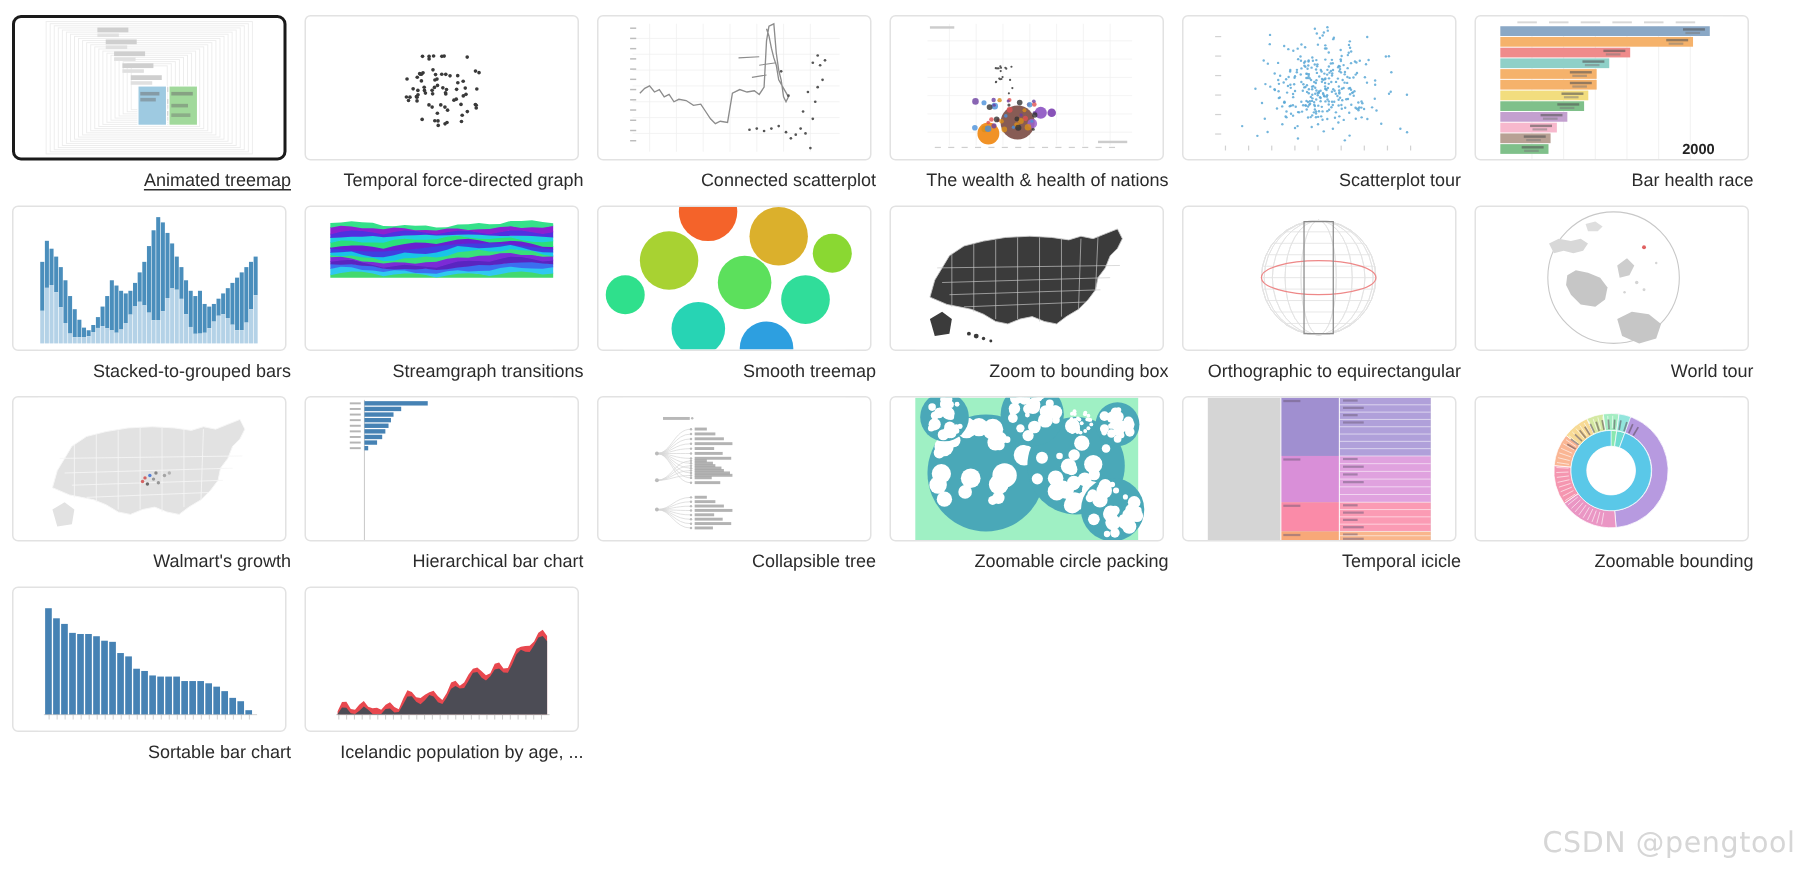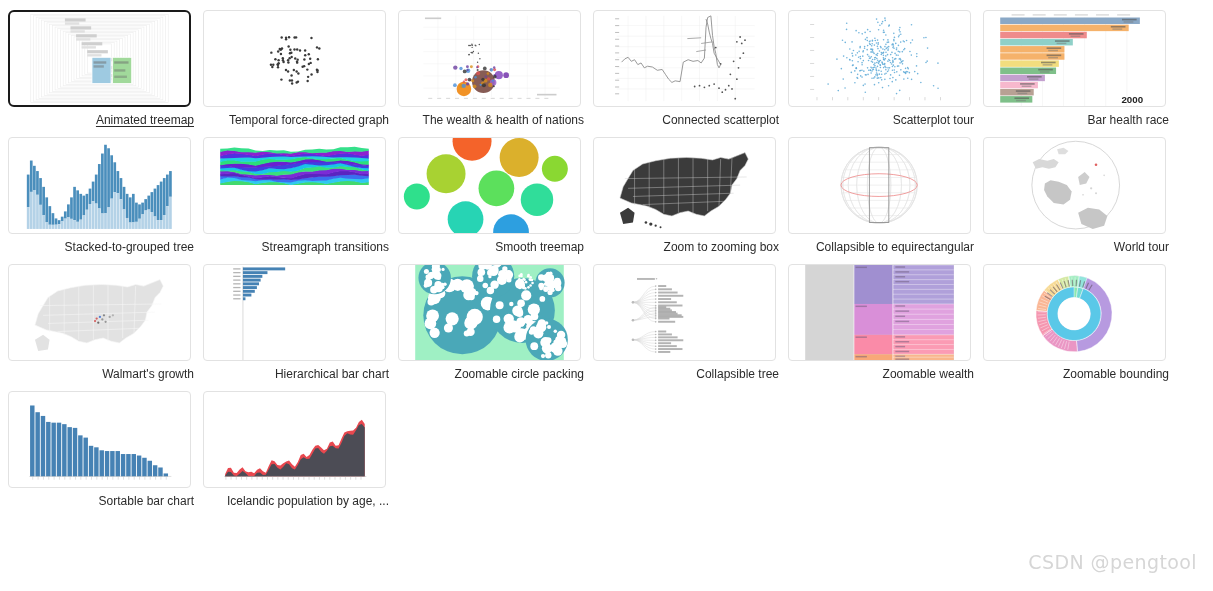--- a/index.html
+++ b/index.html
@@ -198,20 +198,80 @@
             <circle cx="92.4" cy="58.6" r="1.5" fill="#3a3a3a"></circle>
             <circle cx="85.9" cy="52.1" r="1.5" fill="#3a3a3a"></circle>
             <circle cx="84.0" cy="63.5" r="1.5" fill="#3a3a3a"></circle>
             <circle cx="71.9" cy="60.7" r="1.5" fill="#3a3a3a"></circle>
             <circle cx="120.3" cy="59.5" r="1.5" fill="#3a3a3a"></circle>
             <circle cx="65.4" cy="66.2" r="1.5" fill="#3a3a3a"></circle>
             <circle cx="75.4" cy="84.5" r="1.5" fill="#3a3a3a"></circle>
           </svg>
         </div>
         <div class="caption">Temporal force-directed graph</div>
+      </div>
+      <div class="card">
+        <div class="thumb">
+          <svg viewBox="0 0 183 117">
+            <g stroke="#eee" stroke-width="0.6">
+              <line x1="22" y1="6" x2="22" y2="111"></line>
+              <line x1="44" y1="6" x2="44" y2="111"></line>
+              <line x1="66" y1="6" x2="66" y2="111"></line>
+              <line x1="88" y1="6" x2="88" y2="111"></line>
+              <line x1="110" y1="6" x2="110" y2="111"></line>
+              <line x1="132" y1="6" x2="132" y2="111"></line>
+              <line x1="154" y1="6" x2="154" y2="111"></line>
+              <line x1="8" y1="18" x2="178" y2="18"></line>
+              <line x1="8" y1="31" x2="178" y2="31"></line>
+              <line x1="8" y1="44" x2="178" y2="44"></line>
+              <line x1="8" y1="57" x2="178" y2="57"></line>
+              <line x1="8" y1="70" x2="178" y2="70"></line>
+              <line x1="8" y1="83" x2="178" y2="83"></line>
+              <line x1="8" y1="96" x2="178" y2="96"></line>
+            </g>
+            <rect x="6" y="9" width="5" height="1.2" fill="#bdbdbd"></rect>
+            <rect x="6" y="17.4" width="5" height="1.2" fill="#bdbdbd"></rect>
+            <rect x="6" y="25.8" width="5" height="1.2" fill="#bdbdbd"></rect>
+            <rect x="6" y="34.2" width="5" height="1.2" fill="#bdbdbd"></rect>
+            <rect x="6" y="42.6" width="5" height="1.2" fill="#bdbdbd"></rect>
+            <rect x="6" y="51" width="5" height="1.2" fill="#bdbdbd"></rect>
+            <rect x="6" y="59.400000000000006" width="5" height="1.2" fill="#bdbdbd"></rect>
+            <rect x="6" y="67.80000000000001" width="5" height="1.2" fill="#bdbdbd"></rect>
+            <rect x="6" y="76.2" width="5" height="1.2" fill="#bdbdbd"></rect>
+            <rect x="6" y="84.60000000000001" width="5" height="1.2" fill="#bdbdbd"></rect>
+            <rect x="6" y="93" width="5" height="1.2" fill="#bdbdbd"></rect>
+            <rect x="6" y="101.4" width="5" height="1.2" fill="#bdbdbd"></rect>
+            <path d="M14,63 L18,59 L22,57 L26,62 L30,60 L34,66 L38,64 L42,70 L46,68 L52,69 L58,73 L64,72 L68,78 L72,84 L76,88 L80,86 L86,87 L90,63 L96,60 L102,62 L108,61 L112,64 L116,58 L118,20 L120,8 L124,6 L126,30 L128,44 L130,52 L132,66 L134,70 L136,66 L128,52 L126,40 L124,34 L122,26 L120,16 L118,10" fill="none" stroke="#8c8c8c" stroke-width="1.1"></path>
+            <path d="M112,40 L126,38 M106,50 L118,48 M95,34 L112,33" stroke="#8c8c8c" stroke-width="0.9" fill="none"></path>
+            <circle cx="104" cy="93" r="1.1" fill="#555"></circle>
+            <circle cx="110" cy="92" r="1.1" fill="#555"></circle>
+            <circle cx="116" cy="94" r="1.1" fill="#555"></circle>
+            <circle cx="122" cy="92" r="1.1" fill="#555"></circle>
+            <circle cx="128" cy="90" r="1.1" fill="#555"></circle>
+            <circle cx="134" cy="95" r="1.1" fill="#555"></circle>
+            <circle cx="138" cy="100" r="1.1" fill="#555"></circle>
+            <circle cx="142" cy="97" r="1.1" fill="#555"></circle>
+            <circle cx="146" cy="92" r="1.1" fill="#555"></circle>
+            <circle cx="150" cy="96" r="1.1" fill="#555"></circle>
+            <circle cx="156" cy="84" r="1.1" fill="#555"></circle>
+            <circle cx="158" cy="70" r="1.1" fill="#555"></circle>
+            <circle cx="160" cy="58" r="1.1" fill="#555"></circle>
+            <circle cx="162" cy="40" r="1.1" fill="#555"></circle>
+            <circle cx="160" cy="32" r="1.1" fill="#555"></circle>
+            <circle cx="156" cy="38" r="1.1" fill="#555"></circle>
+            <circle cx="152" cy="62" r="1.1" fill="#555"></circle>
+            <circle cx="148" cy="78" r="1.1" fill="#555"></circle>
+            <circle cx="154" cy="108" r="1.1" fill="#555"></circle>
+            <circle cx="166" cy="36" r="1.1" fill="#555"></circle>
+            <circle cx="164" cy="52" r="1.1" fill="#555"></circle>
+            <circle cx="136" cy="65" r="1.1" fill="#555"></circle>
+            <circle cx="130" cy="45" r="1.1" fill="#555"></circle>
+          </svg>
+        </div>
+        <div class="caption">Connected scatterplot</div>
       </div>
       <div class="card">
         <div class="thumb">
           <svg viewBox="0 0 183 117">
             <g stroke="#f0f0f0" stroke-width="0.6">
               <line x1="28" y1="6" x2="28" y2="106"></line>
               <line x1="50" y1="6" x2="50" y2="106"></line>
               <line x1="72" y1="6" x2="72" y2="106"></line>
               <line x1="94" y1="6" x2="94" y2="106"></line>
               <line x1="116" y1="6" x2="116" y2="106"></line>
@@ -299,80 +359,20 @@
             <circle cx="66.39332990397806" cy="53.59416152263375" r="0.9" fill="#555"></circle>
             <circle cx="69.6565157750343" cy="51.53605109739369" r="0.9" fill="#555"></circle>
             <circle cx="66.16455761316872" cy="53.945018861454045" r="0.9" fill="#555"></circle>
             <circle cx="76.83103566529492" cy="63.06797839506173" r="0.9" fill="#555"></circle>
             <circle cx="70.71767832647463" cy="51.2999914266118" r="0.9" fill="#555"></circle>
             <circle cx="73.92325102880659" cy="42.07315672153635" r="0.9" fill="#555"></circle>
             <circle cx="77.80577846364883" cy="52.07883230452675" r="0.9" fill="#555"></circle>
           </svg>
         </div>
         <div class="caption">The wealth &amp; health of nations</div>
-      </div>
-      <div class="card">
-        <div class="thumb">
-          <svg viewBox="0 0 183 117">
-            <g stroke="#eee" stroke-width="0.6">
-              <line x1="22" y1="6" x2="22" y2="111"></line>
-              <line x1="44" y1="6" x2="44" y2="111"></line>
-              <line x1="66" y1="6" x2="66" y2="111"></line>
-              <line x1="88" y1="6" x2="88" y2="111"></line>
-              <line x1="110" y1="6" x2="110" y2="111"></line>
-              <line x1="132" y1="6" x2="132" y2="111"></line>
-              <line x1="154" y1="6" x2="154" y2="111"></line>
-              <line x1="8" y1="18" x2="178" y2="18"></line>
-              <line x1="8" y1="31" x2="178" y2="31"></line>
-              <line x1="8" y1="44" x2="178" y2="44"></line>
-              <line x1="8" y1="57" x2="178" y2="57"></line>
-              <line x1="8" y1="70" x2="178" y2="70"></line>
-              <line x1="8" y1="83" x2="178" y2="83"></line>
-              <line x1="8" y1="96" x2="178" y2="96"></line>
-            </g>
-            <rect x="6" y="9" width="5" height="1.2" fill="#bdbdbd"></rect>
-            <rect x="6" y="17.4" width="5" height="1.2" fill="#bdbdbd"></rect>
-            <rect x="6" y="25.8" width="5" height="1.2" fill="#bdbdbd"></rect>
-            <rect x="6" y="34.2" width="5" height="1.2" fill="#bdbdbd"></rect>
-            <rect x="6" y="42.6" width="5" height="1.2" fill="#bdbdbd"></rect>
-            <rect x="6" y="51" width="5" height="1.2" fill="#bdbdbd"></rect>
-            <rect x="6" y="59.400000000000006" width="5" height="1.2" fill="#bdbdbd"></rect>
-            <rect x="6" y="67.80000000000001" width="5" height="1.2" fill="#bdbdbd"></rect>
-            <rect x="6" y="76.2" width="5" height="1.2" fill="#bdbdbd"></rect>
-            <rect x="6" y="84.60000000000001" width="5" height="1.2" fill="#bdbdbd"></rect>
-            <rect x="6" y="93" width="5" height="1.2" fill="#bdbdbd"></rect>
-            <rect x="6" y="101.4" width="5" height="1.2" fill="#bdbdbd"></rect>
-            <path d="M14,63 L18,59 L22,57 L26,62 L30,60 L34,66 L38,64 L42,70 L46,68 L52,69 L58,73 L64,72 L68,78 L72,84 L76,88 L80,86 L86,87 L90,63 L96,60 L102,62 L108,61 L112,64 L116,58 L118,20 L120,8 L124,6 L126,30 L128,44 L130,52 L132,66 L134,70 L136,66 L128,52 L126,40 L124,34 L122,26 L120,16 L118,10" fill="none" stroke="#8c8c8c" stroke-width="1.1"></path>
-            <path d="M112,40 L126,38 M106,50 L118,48 M95,34 L112,33" stroke="#8c8c8c" stroke-width="0.9" fill="none"></path>
-            <circle cx="104" cy="93" r="1.1" fill="#555"></circle>
-            <circle cx="110" cy="92" r="1.1" fill="#555"></circle>
-            <circle cx="116" cy="94" r="1.1" fill="#555"></circle>
-            <circle cx="122" cy="92" r="1.1" fill="#555"></circle>
-            <circle cx="128" cy="90" r="1.1" fill="#555"></circle>
-            <circle cx="134" cy="95" r="1.1" fill="#555"></circle>
-            <circle cx="138" cy="100" r="1.1" fill="#555"></circle>
-            <circle cx="142" cy="97" r="1.1" fill="#555"></circle>
-            <circle cx="146" cy="92" r="1.1" fill="#555"></circle>
-            <circle cx="150" cy="96" r="1.1" fill="#555"></circle>
-            <circle cx="156" cy="84" r="1.1" fill="#555"></circle>
-            <circle cx="158" cy="70" r="1.1" fill="#555"></circle>
-            <circle cx="160" cy="58" r="1.1" fill="#555"></circle>
-            <circle cx="162" cy="40" r="1.1" fill="#555"></circle>
-            <circle cx="160" cy="32" r="1.1" fill="#555"></circle>
-            <circle cx="156" cy="38" r="1.1" fill="#555"></circle>
-            <circle cx="152" cy="62" r="1.1" fill="#555"></circle>
-            <circle cx="148" cy="78" r="1.1" fill="#555"></circle>
-            <circle cx="154" cy="108" r="1.1" fill="#555"></circle>
-            <circle cx="166" cy="36" r="1.1" fill="#555"></circle>
-            <circle cx="164" cy="52" r="1.1" fill="#555"></circle>
-            <circle cx="136" cy="65" r="1.1" fill="#555"></circle>
-            <circle cx="130" cy="45" r="1.1" fill="#555"></circle>
-          </svg>
-        </div>
-        <div class="caption">Connected scatterplot</div>
       </div>
       <div class="card">
         <div class="thumb">
           <svg viewBox="0 0 183 117">
             <rect x="6" y="16" width="5" height="1" fill="#d2d2d2"></rect>
             <rect x="6" y="32" width="5" height="1" fill="#d2d2d2"></rect>
             <rect x="6" y="48" width="5" height="1" fill="#d2d2d2"></rect>
             <rect x="6" y="64" width="5" height="1" fill="#d2d2d2"></rect>
             <rect x="6" y="80" width="5" height="1" fill="#d2d2d2"></rect>
             <rect x="6" y="96" width="5" height="1" fill="#d2d2d2"></rect>
@@ -865,21 +865,21 @@
             <rect x="165.77" y="53.68" width="3.31" height="47.41" fill="#4a8ebc"></rect>
             <rect x="165.77" y="101.09" width="3.31" height="10.91" fill="#b4d2e7"></rect>
             <rect x="169.57" y="49.36" width="3.31" height="45.55" fill="#4a8ebc"></rect>
             <rect x="169.57" y="94.91" width="3.31" height="17.09" fill="#b4d2e7"></rect>
             <rect x="173.38" y="45.04" width="3.31" height="38.94" fill="#4a8ebc"></rect>
             <rect x="173.38" y="83.98" width="3.31" height="28.02" fill="#b4d2e7"></rect>
             <rect x="177.19" y="40.72" width="3.31" height="31.69" fill="#4a8ebc"></rect>
             <rect x="177.19" y="72.41" width="3.31" height="39.59" fill="#b4d2e7"></rect>
           </svg>
         </div>
-        <div class="caption">Stacked-to-grouped tree</div>
+        <div class="caption">Stacked-to-grouped bars</div>
       </div>
       <div class="card">
         <div class="thumb">
           <svg viewBox="0 0 183 117">
             <rect width="183" height="117" fill="#fff"></rect>
             <path d="M0.0,55.4L8.7,53.5L17.4,52.4L26.1,52.6L34.9,54.0L43.6,56.3L52.3,54.9L61.0,53.9L69.7,54.0L78.4,55.2L87.1,57.2L95.9,55.7L104.6,54.2L113.3,53.8L122.0,54.5L130.7,56.1L139.4,54.6L148.1,52.9L156.9,52.3L165.6,53.1L174.3,54.8L183.0,53.9L183.0,58.0L174.3,58.0L165.6,58.0L156.9,58.0L148.1,58.0L139.4,58.0L130.7,58.0L122.0,58.0L113.3,58.0L104.6,58.0L95.9,58.0L87.1,58.0L78.4,58.0L69.7,58.0L61.0,58.0L52.3,58.0L43.6,58.0L34.9,58.0L26.1,58.0L17.4,58.0L8.7,58.0L0.0,58.0Z" fill="#42d96e"></path>
             <path d="M0.0,50.4L8.7,48.5L17.4,48.8L26.1,51.1L34.9,51.6L43.6,52.8L52.3,51.4L61.0,51.5L69.7,53.5L78.4,53.8L87.1,54.2L95.9,52.1L104.6,51.3L113.3,52.3L122.0,52.0L130.7,51.7L139.4,49.5L148.1,48.4L156.9,49.5L165.6,49.8L174.3,50.1L183.0,48.9L183.0,54.5L174.3,55.4L165.6,53.7L156.9,52.9L148.1,53.5L139.4,55.2L130.7,56.7L122.0,55.1L113.3,54.4L104.6,54.8L95.9,56.3L87.1,57.8L78.4,55.8L69.7,54.6L61.0,54.5L52.3,55.5L43.6,56.9L34.9,54.6L26.1,53.2L17.4,53.0L8.7,54.1L0.0,56.0Z" fill="#2fc8f0"></path>
             <path d="M0.0,46.5L8.7,46.8L17.4,46.5L26.1,47.6L34.9,48.0L43.6,50.2L52.3,50.7L61.0,50.3L69.7,50.7L78.4,50.2L87.1,51.1L95.9,50.5L104.6,49.1L113.3,48.2L122.0,47.0L130.7,47.2L139.4,46.5L148.1,45.4L156.9,44.9L165.6,44.7L174.3,45.8L183.0,46.5L183.0,49.5L174.3,50.7L165.6,50.4L156.9,50.1L148.1,49.0L139.4,50.1L130.7,52.3L122.0,52.6L113.3,52.9L104.6,51.9L95.9,52.7L87.1,54.8L78.4,54.4L69.7,54.1L61.0,52.1L52.3,52.0L43.6,53.4L34.9,52.2L26.1,51.7L17.4,49.4L8.7,49.1L0.0,51.0Z" fill="#3b6ef0"></path>
             <path d="M0.0,44.4L8.7,43.3L17.4,42.8L26.1,44.9L34.9,47.1L43.6,49.2L52.3,48.0L61.0,46.8L69.7,47.6L78.4,48.5L87.1,49.2L95.9,46.6L104.6,44.1L113.3,43.6L122.0,43.8L130.7,44.4L139.4,42.0L148.1,40.2L156.9,40.4L165.6,42.0L174.3,44.1L183.0,43.3L183.0,47.1L174.3,46.4L165.6,45.3L156.9,45.5L148.1,46.0L139.4,47.1L130.7,47.8L122.0,47.6L113.3,48.8L104.6,49.7L95.9,51.1L87.1,51.7L78.4,50.8L69.7,51.3L61.0,50.9L52.3,51.3L43.6,50.8L34.9,48.6L26.1,48.2L17.4,47.1L8.7,47.4L0.0,47.1Z" fill="#5a24c0"></path>
             <path d="M0.0,40.6L8.7,40.3L17.4,41.6L26.1,44.1L34.9,44.5L43.6,45.7L52.3,44.8L61.0,44.9L69.7,46.0L78.4,44.8L87.1,44.4L95.9,41.9L104.6,40.8L113.3,41.0L122.0,39.4L130.7,39.2L139.4,37.3L148.1,37.2L156.9,38.8L165.6,38.9L174.3,40.3L183.0,40.0L183.0,43.9L174.3,44.7L165.6,42.6L156.9,41.0L148.1,40.8L139.4,42.6L130.7,45.0L122.0,44.4L113.3,44.2L104.6,44.7L95.9,47.2L87.1,49.8L78.4,49.1L69.7,48.2L61.0,47.4L52.3,48.6L43.6,49.8L34.9,47.7L26.1,45.5L17.4,43.4L8.7,43.9L0.0,45.0Z" fill="#7b2bd6"></path>
@@ -934,21 +934,21 @@
             </g>
             <path d="M12,92 L22,86 L30,92 L28,104 L16,106 Z" fill="#3b3b3b"></path>
             <g fill="#3b3b3b">
               <circle cx="44" cy="104" r="1.6"></circle>
               <circle cx="50" cy="106" r="2"></circle>
               <circle cx="56" cy="108" r="1.4"></circle>
               <circle cx="62" cy="110" r="1.2"></circle>
             </g>
           </svg>
         </div>
-        <div class="caption">Zoom to zooming box</div>
+        <div class="caption">Zoom to bounding box</div>
       </div>
       <div class="card">
         <div class="thumb">
           <svg viewBox="0 0 183 117">
             <rect width="183" height="117" fill="#fff"></rect>
             <circle cx="91" cy="58" r="47" fill="none" stroke="#dedede" stroke-width="0.8"></circle>
             <line x1="62.800000000000004" y1="20.4" x2="119.19999999999999" y2="20.4" stroke="#e3e3e3" stroke-width="0.7"></line>
             <line x1="53.4" y1="29.8" x2="128.6" y2="29.8" stroke="#e3e3e3" stroke-width="0.7"></line>
             <line x1="47.9237884674151" y1="39.2" x2="134.0762115325849" y2="39.2" stroke="#e3e3e3" stroke-width="0.7"></line>
             <line x1="44.949592835676256" y1="48.6" x2="137.05040716432376" y2="48.6" stroke="#e3e3e3" stroke-width="0.7"></line>
@@ -965,21 +965,21 @@
             <ellipse cx="91" cy="58" rx="0.0" ry="47" fill="none" stroke="#e3e3e3" stroke-width="0.7"></ellipse>
             <ellipse cx="91" cy="58" rx="14.5" ry="47" fill="none" stroke="#e3e3e3" stroke-width="0.7"></ellipse>
             <ellipse cx="91" cy="58" rx="27.6" ry="47" fill="none" stroke="#e3e3e3" stroke-width="0.7"></ellipse>
             <ellipse cx="91" cy="58" rx="38.0" ry="47" fill="none" stroke="#e3e3e3" stroke-width="0.7"></ellipse>
             <ellipse cx="91" cy="58" rx="44.7" ry="47" fill="none" stroke="#e3e3e3" stroke-width="0.7"></ellipse>
             <ellipse cx="91" cy="58" rx="47.0" ry="47" fill="none" stroke="#e3e3e3" stroke-width="0.7"></ellipse>
             <ellipse cx="91" cy="58" rx="47" ry="14" fill="none" stroke="#e88" stroke-width="1"></ellipse>
             <rect x="79" y="12" width="24" height="92" fill="none" stroke="#888" stroke-width="1"></rect>
           </svg>
         </div>
-        <div class="caption">Collapsible to equirectangular</div>
+        <div class="caption">Orthographic to equirectangular</div>
       </div>
       <div class="card">
         <div class="thumb">
           <svg viewBox="0 0 183 117">
             <rect width="183" height="117" fill="#fff"></rect>
             <circle cx="93" cy="58" r="54" fill="#fff" stroke="#c8c8c8" stroke-width="0.9"></circle>
             <path d="M55,56 L62,52 L72,54 L82,58 L88,66 L86,76 L78,82 L66,80 L58,72 L54,64 Z" fill="#c6c6c6"></path>
             <path d="M40,30 L48,26 L58,28 L66,26 L72,30 L68,36 L60,38 L52,36 L44,38 Z" fill="#d8d8d8"></path>
             <path d="M96,48 L104,42 L110,48 L106,56 L98,58 Z" fill="#cdcdcd"></path>
             <path d="M96,92 L108,86 L122,88 L132,96 L128,108 L114,112 L100,106 Z" fill="#c6c6c6"></path>
@@ -1046,20 +1046,105 @@
             <rect x="16" y="27" width="9" height="1.6" fill="#b5b5b5"></rect>
             <rect x="28" y="30.599999999999998" width="14.6" height="3.6" fill="#4682b4"></rect>
             <rect x="16" y="31.599999999999998" width="9" height="1.6" fill="#b5b5b5"></rect>
             <rect x="28" y="35.199999999999996" width="10.4" height="3.6" fill="#4682b4"></rect>
             <rect x="16" y="36.199999999999996" width="9" height="1.6" fill="#b5b5b5"></rect>
             <rect x="28" y="39.8" width="3.1" height="3.6" fill="#4682b4"></rect>
             <rect x="16" y="40.8" width="9" height="1.6" fill="#b5b5b5"></rect>
           </svg>
         </div>
         <div class="caption">Hierarchical bar chart</div>
+      </div>
+      <div class="card">
+        <div class="thumb">
+          <svg viewBox="0 0 183 117">
+            <rect width="183" height="117" fill="#fff"></rect>
+            <path d="M28,46 C40,46 42,26 56,26" fill="none" stroke="#d6d6d6" stroke-width="0.6"></path>
+            <circle cx="56" cy="26" r="1" fill="#bbb"></circle>
+            <rect x="59" y="24.7" width="10" height="2.4" fill="#9a9a9a" opacity="0.75"></rect>
+            <path d="M28,46 C40,46 42,30 56,30" fill="none" stroke="#d6d6d6" stroke-width="0.6"></path>
+            <circle cx="56" cy="30" r="1" fill="#bbb"></circle>
+            <rect x="59" y="28.7" width="17" height="2.4" fill="#9a9a9a" opacity="0.75"></rect>
+            <path d="M28,46 C40,46 42,34 56,34" fill="none" stroke="#d6d6d6" stroke-width="0.6"></path>
+            <circle cx="56" cy="34" r="1" fill="#bbb"></circle>
+            <rect x="59" y="32.7" width="24" height="2.4" fill="#9a9a9a" opacity="0.75"></rect>
+            <path d="M28,46 C40,46 42,38 56,38" fill="none" stroke="#d6d6d6" stroke-width="0.6"></path>
+            <circle cx="56" cy="38" r="1" fill="#bbb"></circle>
+            <rect x="59" y="36.7" width="31" height="2.4" fill="#9a9a9a" opacity="0.75"></rect>
+            <path d="M28,46 C40,46 42,42 56,42" fill="none" stroke="#d6d6d6" stroke-width="0.6"></path>
+            <circle cx="56" cy="42" r="1" fill="#bbb"></circle>
+            <rect x="59" y="40.7" width="16" height="2.4" fill="#9a9a9a" opacity="0.75"></rect>
+            <path d="M28,46 C40,46 42,46 56,46" fill="none" stroke="#d6d6d6" stroke-width="0.6"></path>
+            <circle cx="56" cy="46" r="1" fill="#bbb"></circle>
+            <rect x="59" y="44.7" width="23" height="2.4" fill="#9a9a9a" opacity="0.75"></rect>
+            <path d="M28,46 C40,46 42,50 56,50" fill="none" stroke="#d6d6d6" stroke-width="0.6"></path>
+            <circle cx="56" cy="50" r="1" fill="#bbb"></circle>
+            <rect x="59" y="48.7" width="30" height="2.4" fill="#9a9a9a" opacity="0.75"></rect>
+            <path d="M28,46 C40,46 42,54 56,54" fill="none" stroke="#d6d6d6" stroke-width="0.6"></path>
+            <circle cx="56" cy="54" r="1" fill="#bbb"></circle>
+            <rect x="59" y="52.7" width="15" height="2.4" fill="#9a9a9a" opacity="0.75"></rect>
+            <path d="M28,46 C40,46 42,58 56,58" fill="none" stroke="#d6d6d6" stroke-width="0.6"></path>
+            <circle cx="56" cy="58" r="1" fill="#bbb"></circle>
+            <rect x="59" y="56.7" width="22" height="2.4" fill="#9a9a9a" opacity="0.75"></rect>
+            <path d="M28,46 C40,46 42,62 56,62" fill="none" stroke="#d6d6d6" stroke-width="0.6"></path>
+            <circle cx="56" cy="62" r="1" fill="#bbb"></circle>
+            <rect x="59" y="60.7" width="29" height="2.4" fill="#9a9a9a" opacity="0.75"></rect>
+            <path d="M28,46 C40,46 42,66 56,66" fill="none" stroke="#d6d6d6" stroke-width="0.6"></path>
+            <circle cx="56" cy="66" r="1" fill="#bbb"></circle>
+            <rect x="59" y="64.7" width="14" height="2.4" fill="#9a9a9a" opacity="0.75"></rect>
+            <path d="M28,46 C40,46 42,70 56,70" fill="none" stroke="#d6d6d6" stroke-width="0.6"></path>
+            <circle cx="56" cy="70" r="1" fill="#bbb"></circle>
+            <rect x="59" y="68.7" width="21" height="2.4" fill="#9a9a9a" opacity="0.75"></rect>
+            <circle cx="28" cy="46" r="1.6" fill="#bbb"></circle>
+            <path d="M28,68 C40,68 42,52 56,52" fill="none" stroke="#d6d6d6" stroke-width="0.6"></path>
+            <circle cx="56" cy="52" r="1" fill="#bbb"></circle>
+            <rect x="59" y="50.7" width="10" height="2.4" fill="#9a9a9a" opacity="0.75"></rect>
+            <path d="M28,68 C40,68 42,56 56,56" fill="none" stroke="#d6d6d6" stroke-width="0.6"></path>
+            <circle cx="56" cy="56" r="1" fill="#bbb"></circle>
+            <rect x="59" y="54.7" width="17" height="2.4" fill="#9a9a9a" opacity="0.75"></rect>
+            <path d="M28,68 C40,68 42,60 56,60" fill="none" stroke="#d6d6d6" stroke-width="0.6"></path>
+            <circle cx="56" cy="60" r="1" fill="#bbb"></circle>
+            <rect x="59" y="58.7" width="24" height="2.4" fill="#9a9a9a" opacity="0.75"></rect>
+            <path d="M28,68 C40,68 42,64 56,64" fill="none" stroke="#d6d6d6" stroke-width="0.6"></path>
+            <circle cx="56" cy="64" r="1" fill="#bbb"></circle>
+            <rect x="59" y="62.7" width="31" height="2.4" fill="#9a9a9a" opacity="0.75"></rect>
+            <circle cx="28" cy="68" r="1.6" fill="#bbb"></circle>
+            <path d="M28,92 C40,92 42,82 56,82" fill="none" stroke="#d6d6d6" stroke-width="0.6"></path>
+            <circle cx="56" cy="82" r="1" fill="#bbb"></circle>
+            <rect x="59" y="80.7" width="10" height="2.4" fill="#9a9a9a" opacity="0.75"></rect>
+            <path d="M28,92 C40,92 42,85.6 56,85.6" fill="none" stroke="#d6d6d6" stroke-width="0.6"></path>
+            <circle cx="56" cy="85.6" r="1" fill="#bbb"></circle>
+            <rect x="59" y="84.3" width="17" height="2.4" fill="#9a9a9a" opacity="0.75"></rect>
+            <path d="M28,92 C40,92 42,89.2 56,89.2" fill="none" stroke="#d6d6d6" stroke-width="0.6"></path>
+            <circle cx="56" cy="89.2" r="1" fill="#bbb"></circle>
+            <rect x="59" y="87.9" width="24" height="2.4" fill="#9a9a9a" opacity="0.75"></rect>
+            <path d="M28,92 C40,92 42,92.8 56,92.8" fill="none" stroke="#d6d6d6" stroke-width="0.6"></path>
+            <circle cx="56" cy="92.8" r="1" fill="#bbb"></circle>
+            <rect x="59" y="91.5" width="31" height="2.4" fill="#9a9a9a" opacity="0.75"></rect>
+            <path d="M28,92 C40,92 42,96.4 56,96.4" fill="none" stroke="#d6d6d6" stroke-width="0.6"></path>
+            <circle cx="56" cy="96.4" r="1" fill="#bbb"></circle>
+            <rect x="59" y="95.10000000000001" width="16" height="2.4" fill="#9a9a9a" opacity="0.75"></rect>
+            <path d="M28,92 C40,92 42,100 56,100" fill="none" stroke="#d6d6d6" stroke-width="0.6"></path>
+            <circle cx="56" cy="100" r="1" fill="#bbb"></circle>
+            <rect x="59" y="98.7" width="23" height="2.4" fill="#9a9a9a" opacity="0.75"></rect>
+            <path d="M28,92 C40,92 42,103.6 56,103.6" fill="none" stroke="#d6d6d6" stroke-width="0.6"></path>
+            <circle cx="56" cy="103.6" r="1" fill="#bbb"></circle>
+            <rect x="59" y="102.3" width="30" height="2.4" fill="#9a9a9a" opacity="0.75"></rect>
+            <path d="M28,92 C40,92 42,107.2 56,107.2" fill="none" stroke="#d6d6d6" stroke-width="0.6"></path>
+            <circle cx="56" cy="107.2" r="1" fill="#bbb"></circle>
+            <rect x="59" y="105.9" width="15" height="2.4" fill="#9a9a9a" opacity="0.75"></rect>
+            <circle cx="28" cy="92" r="1.6" fill="#bbb"></circle>
+            <rect x="33" y="16" width="22" height="2.4" fill="#9a9a9a" opacity="0.7"></rect>
+            <circle cx="57" cy="17" r="1" fill="#bbb"></circle>
+          </svg>
+        </div>
+        <div class="caption">Collapsible tree</div>
       </div>
       <div class="card">
         <div class="thumb">
           <svg viewBox="0 0 183 117">
             <rect width="183" height="117" fill="#9ff0c4"></rect>
             <circle cx="58" cy="62" r="48" fill="#4aa8b8"></circle>
             <circle cx="23.9" cy="83.5" r="6.3" fill="#fff"></circle>
             <circle cx="70.1" cy="33.5" r="5.1" fill="#fff"></circle>
             <circle cx="73.3" cy="64.0" r="10.0" fill="#fff"></circle>
             <circle cx="45.5" cy="66.3" r="8.1" fill="#fff"></circle>
@@ -1244,105 +1329,20 @@
             <circle cx="143.7" cy="18.4" r="1.6" fill="#fff"></circle>
             <circle cx="142.1" cy="15.0" r="1.6" fill="#fff"></circle>
             <circle cx="139.3" cy="13.8" r="1.6" fill="#fff"></circle>
           </svg>
         </div>
         <div class="caption">Zoomable circle packing</div>
       </div>
       <div class="card">
         <div class="thumb">
           <svg viewBox="0 0 183 117">
-            <rect width="183" height="117" fill="#fff"></rect>
-            <path d="M28,46 C40,46 42,26 56,26" fill="none" stroke="#d6d6d6" stroke-width="0.6"></path>
-            <circle cx="56" cy="26" r="1" fill="#bbb"></circle>
-            <rect x="59" y="24.7" width="10" height="2.4" fill="#9a9a9a" opacity="0.75"></rect>
-            <path d="M28,46 C40,46 42,30 56,30" fill="none" stroke="#d6d6d6" stroke-width="0.6"></path>
-            <circle cx="56" cy="30" r="1" fill="#bbb"></circle>
-            <rect x="59" y="28.7" width="17" height="2.4" fill="#9a9a9a" opacity="0.75"></rect>
-            <path d="M28,46 C40,46 42,34 56,34" fill="none" stroke="#d6d6d6" stroke-width="0.6"></path>
-            <circle cx="56" cy="34" r="1" fill="#bbb"></circle>
-            <rect x="59" y="32.7" width="24" height="2.4" fill="#9a9a9a" opacity="0.75"></rect>
-            <path d="M28,46 C40,46 42,38 56,38" fill="none" stroke="#d6d6d6" stroke-width="0.6"></path>
-            <circle cx="56" cy="38" r="1" fill="#bbb"></circle>
-            <rect x="59" y="36.7" width="31" height="2.4" fill="#9a9a9a" opacity="0.75"></rect>
-            <path d="M28,46 C40,46 42,42 56,42" fill="none" stroke="#d6d6d6" stroke-width="0.6"></path>
-            <circle cx="56" cy="42" r="1" fill="#bbb"></circle>
-            <rect x="59" y="40.7" width="16" height="2.4" fill="#9a9a9a" opacity="0.75"></rect>
-            <path d="M28,46 C40,46 42,46 56,46" fill="none" stroke="#d6d6d6" stroke-width="0.6"></path>
-            <circle cx="56" cy="46" r="1" fill="#bbb"></circle>
-            <rect x="59" y="44.7" width="23" height="2.4" fill="#9a9a9a" opacity="0.75"></rect>
-            <path d="M28,46 C40,46 42,50 56,50" fill="none" stroke="#d6d6d6" stroke-width="0.6"></path>
-            <circle cx="56" cy="50" r="1" fill="#bbb"></circle>
-            <rect x="59" y="48.7" width="30" height="2.4" fill="#9a9a9a" opacity="0.75"></rect>
-            <path d="M28,46 C40,46 42,54 56,54" fill="none" stroke="#d6d6d6" stroke-width="0.6"></path>
-            <circle cx="56" cy="54" r="1" fill="#bbb"></circle>
-            <rect x="59" y="52.7" width="15" height="2.4" fill="#9a9a9a" opacity="0.75"></rect>
-            <path d="M28,46 C40,46 42,58 56,58" fill="none" stroke="#d6d6d6" stroke-width="0.6"></path>
-            <circle cx="56" cy="58" r="1" fill="#bbb"></circle>
-            <rect x="59" y="56.7" width="22" height="2.4" fill="#9a9a9a" opacity="0.75"></rect>
-            <path d="M28,46 C40,46 42,62 56,62" fill="none" stroke="#d6d6d6" stroke-width="0.6"></path>
-            <circle cx="56" cy="62" r="1" fill="#bbb"></circle>
-            <rect x="59" y="60.7" width="29" height="2.4" fill="#9a9a9a" opacity="0.75"></rect>
-            <path d="M28,46 C40,46 42,66 56,66" fill="none" stroke="#d6d6d6" stroke-width="0.6"></path>
-            <circle cx="56" cy="66" r="1" fill="#bbb"></circle>
-            <rect x="59" y="64.7" width="14" height="2.4" fill="#9a9a9a" opacity="0.75"></rect>
-            <path d="M28,46 C40,46 42,70 56,70" fill="none" stroke="#d6d6d6" stroke-width="0.6"></path>
-            <circle cx="56" cy="70" r="1" fill="#bbb"></circle>
-            <rect x="59" y="68.7" width="21" height="2.4" fill="#9a9a9a" opacity="0.75"></rect>
-            <circle cx="28" cy="46" r="1.6" fill="#bbb"></circle>
-            <path d="M28,68 C40,68 42,52 56,52" fill="none" stroke="#d6d6d6" stroke-width="0.6"></path>
-            <circle cx="56" cy="52" r="1" fill="#bbb"></circle>
-            <rect x="59" y="50.7" width="10" height="2.4" fill="#9a9a9a" opacity="0.75"></rect>
-            <path d="M28,68 C40,68 42,56 56,56" fill="none" stroke="#d6d6d6" stroke-width="0.6"></path>
-            <circle cx="56" cy="56" r="1" fill="#bbb"></circle>
-            <rect x="59" y="54.7" width="17" height="2.4" fill="#9a9a9a" opacity="0.75"></rect>
-            <path d="M28,68 C40,68 42,60 56,60" fill="none" stroke="#d6d6d6" stroke-width="0.6"></path>
-            <circle cx="56" cy="60" r="1" fill="#bbb"></circle>
-            <rect x="59" y="58.7" width="24" height="2.4" fill="#9a9a9a" opacity="0.75"></rect>
-            <path d="M28,68 C40,68 42,64 56,64" fill="none" stroke="#d6d6d6" stroke-width="0.6"></path>
-            <circle cx="56" cy="64" r="1" fill="#bbb"></circle>
-            <rect x="59" y="62.7" width="31" height="2.4" fill="#9a9a9a" opacity="0.75"></rect>
-            <circle cx="28" cy="68" r="1.6" fill="#bbb"></circle>
-            <path d="M28,92 C40,92 42,82 56,82" fill="none" stroke="#d6d6d6" stroke-width="0.6"></path>
-            <circle cx="56" cy="82" r="1" fill="#bbb"></circle>
-            <rect x="59" y="80.7" width="10" height="2.4" fill="#9a9a9a" opacity="0.75"></rect>
-            <path d="M28,92 C40,92 42,85.6 56,85.6" fill="none" stroke="#d6d6d6" stroke-width="0.6"></path>
-            <circle cx="56" cy="85.6" r="1" fill="#bbb"></circle>
-            <rect x="59" y="84.3" width="17" height="2.4" fill="#9a9a9a" opacity="0.75"></rect>
-            <path d="M28,92 C40,92 42,89.2 56,89.2" fill="none" stroke="#d6d6d6" stroke-width="0.6"></path>
-            <circle cx="56" cy="89.2" r="1" fill="#bbb"></circle>
-            <rect x="59" y="87.9" width="24" height="2.4" fill="#9a9a9a" opacity="0.75"></rect>
-            <path d="M28,92 C40,92 42,92.8 56,92.8" fill="none" stroke="#d6d6d6" stroke-width="0.6"></path>
-            <circle cx="56" cy="92.8" r="1" fill="#bbb"></circle>
-            <rect x="59" y="91.5" width="31" height="2.4" fill="#9a9a9a" opacity="0.75"></rect>
-            <path d="M28,92 C40,92 42,96.4 56,96.4" fill="none" stroke="#d6d6d6" stroke-width="0.6"></path>
-            <circle cx="56" cy="96.4" r="1" fill="#bbb"></circle>
-            <rect x="59" y="95.10000000000001" width="16" height="2.4" fill="#9a9a9a" opacity="0.75"></rect>
-            <path d="M28,92 C40,92 42,100 56,100" fill="none" stroke="#d6d6d6" stroke-width="0.6"></path>
-            <circle cx="56" cy="100" r="1" fill="#bbb"></circle>
-            <rect x="59" y="98.7" width="23" height="2.4" fill="#9a9a9a" opacity="0.75"></rect>
-            <path d="M28,92 C40,92 42,103.6 56,103.6" fill="none" stroke="#d6d6d6" stroke-width="0.6"></path>
-            <circle cx="56" cy="103.6" r="1" fill="#bbb"></circle>
-            <rect x="59" y="102.3" width="30" height="2.4" fill="#9a9a9a" opacity="0.75"></rect>
-            <path d="M28,92 C40,92 42,107.2 56,107.2" fill="none" stroke="#d6d6d6" stroke-width="0.6"></path>
-            <circle cx="56" cy="107.2" r="1" fill="#bbb"></circle>
-            <rect x="59" y="105.9" width="15" height="2.4" fill="#9a9a9a" opacity="0.75"></rect>
-            <circle cx="28" cy="92" r="1.6" fill="#bbb"></circle>
-            <rect x="33" y="16" width="22" height="2.4" fill="#9a9a9a" opacity="0.7"></rect>
-            <circle cx="57" cy="17" r="1" fill="#bbb"></circle>
-          </svg>
-        </div>
-        <div class="caption">Collapsible tree</div>
-      </div>
-      <div class="card">
-        <div class="thumb">
-          <svg viewBox="0 0 183 117">
             <rect width="183" height="117" fill="#d5d5d5"></rect>
             <rect x="60" y="0" width="48" height="48" fill="#a08fd0"></rect>
             <rect x="108" y="0" width="75" height="48" fill="#b0a0da"></rect>
             <line x1="108" y1="0" x2="183" y2="0" stroke="#fff" stroke-width="0.6" opacity="0.75"></line>
             <rect x="111" y="1.6" width="12" height="1.8" fill="#6c5a78" opacity="0.5"></rect>
             <line x1="108" y1="6" x2="183" y2="6" stroke="#fff" stroke-width="0.6" opacity="0.75"></line>
             <rect x="111" y="7.6" width="17" height="1.8" fill="#6c5a78" opacity="0.5"></rect>
             <line x1="108" y1="12" x2="183" y2="12" stroke="#fff" stroke-width="0.6" opacity="0.75"></line>
             <rect x="111" y="13.6" width="12" height="1.8" fill="#6c5a78" opacity="0.5"></rect>
             <line x1="108" y1="18" x2="183" y2="18" stroke="#fff" stroke-width="0.6" opacity="0.75"></line>
@@ -1380,21 +1380,21 @@
             <rect x="108" y="110" width="75" height="7" fill="#f9b68c"></rect>
             <line x1="108" y1="110" x2="183" y2="110" stroke="#fff" stroke-width="0.6" opacity="0.75"></line>
             <rect x="111" y="111.6" width="12" height="1.8" fill="#6c5a78" opacity="0.5"></rect>
             <line x1="108" y1="113.5" x2="183" y2="113.5" stroke="#fff" stroke-width="0.6" opacity="0.75"></line>
             <rect x="111" y="115.1" width="17" height="1.8" fill="#6c5a78" opacity="0.5"></rect>
             <rect x="62" y="112" width="14" height="1.8" fill="#6c5a78" opacity="0.5"></rect>
             <line x1="60" y1="0" x2="60" y2="117" stroke="#fff" stroke-width="0.8"></line>
             <line x1="108" y1="0" x2="108" y2="117" stroke="#fff" stroke-width="0.8"></line>
           </svg>
         </div>
-        <div class="caption">Zoomable wealth</div>
+        <div class="caption">Temporal icicle</div>
       </div>
       <div class="card">
         <div class="thumb">
           <svg viewBox="0 0 183 117">
             <rect width="183" height="117" fill="#fff"></rect>
             <path d="M91.0,27.0 A33,33 0 0 1 93.9,92.9 L92.7,79.9 A20,20 0 0 0 91.0,40.0 Z" fill="#a78bd8" stroke="#fff" stroke-width="0.6"></path>
             <path d="M91.0,13.0 A47,47 0 0 1 95.1,106.8 L93.9,92.9 A33,33 0 0 0 91.0,27.0 Z" fill="#b79ae0" stroke="#fff" stroke-width="0.6"></path>
             <path d="M93.9,92.9 A33,33 0 0 1 64.0,78.9 L74.6,71.5 A20,20 0 0 0 92.7,79.9 Z" fill="#e07ab0" stroke="#fff" stroke-width="0.6"></path>
             <path d="M95.1,106.8 A47,47 0 0 1 52.5,87.0 L64.0,78.9 A33,33 0 0 0 93.9,92.9 Z" fill="#ea96c4" stroke="#fff" stroke-width="0.6"></path>
             <path d="M64.0,78.9 A33,33 0 0 1 58.1,57.1 L71.1,58.3 A20,20 0 0 0 74.6,71.5 Z" fill="#f07e9e" stroke="#fff" stroke-width="0.6"></path>

